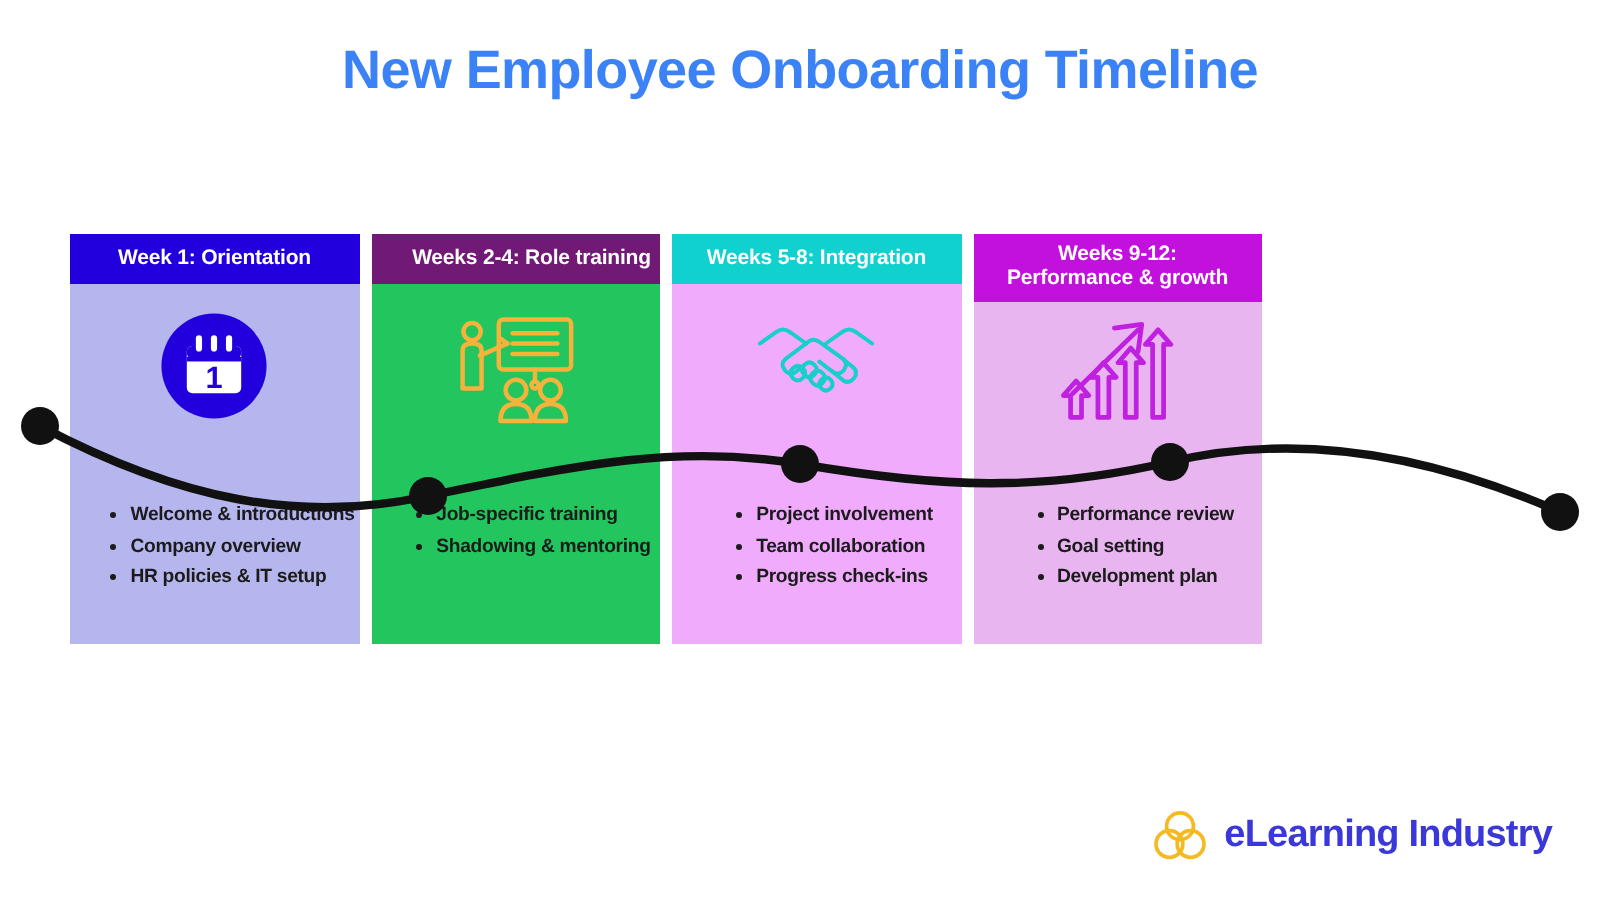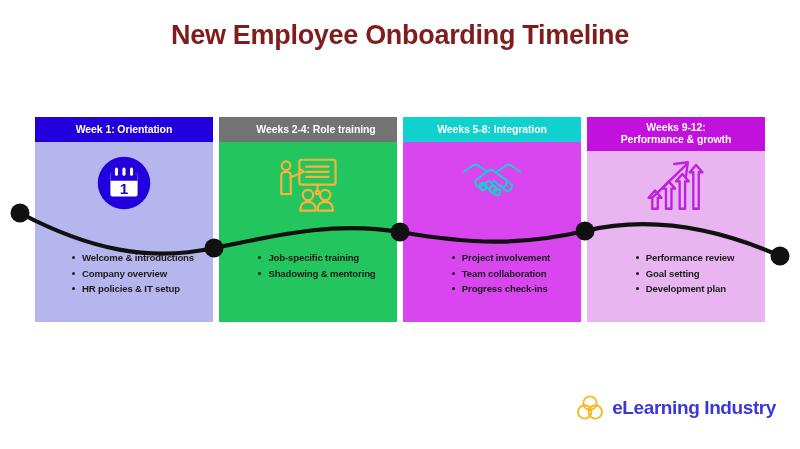--- a/index.html
+++ b/index.html
@@ -20,30 +20,30 @@
   
   #page-title {
     position: absolute;
     top: 20px;
     left: 0;
     width: 800px;
     text-align: center;
     font-size: 27px;
     font-weight: bold;
     letter-spacing: -0.3px;
-    color: #7f1d1d;
+    color: #3b82f6;
     font-family: "Liberation Sans", sans-serif;
   }
 
   
   #cards {
     position: absolute;
     top: 117px;
     left: 35px;
-    width: 730px;
+    width: 596px;
     height: 205px;
     display: flex;
     gap: 6px;
     z-index: 1;
   }
   .card {
     flex: 1 1 0;
     display: flex;
     flex-direction: column;
     position: relative;
@@ -130,21 +130,21 @@
     width: 800px;
     height: 449px;
     z-index: 3;
     pointer-events: none;
   }
 
   
   #logo {
     position: absolute;
     right: 24px;
-    bottom: 26px;
+    bottom: 16px;
     display: flex;
     align-items: center;
     gap: 7px;
     z-index: 4;
   }
   #logo-text {
     font-size: 19px;
     font-weight: bold;
     color: #3b38d9;
     letter-spacing: -0.4px;
@@ -177,21 +177,21 @@
         <ul>
           <li>Welcome &amp; introductions</li>
           <li>Company overview</li>
           <li>HR policies &amp; IT setup</li>
         </ul>
       </div>
     </div>
   </div>
 
   <div class="card">
-    <div class="card-header" style="background:#737373;padding-left:20px;">Weeks 2-4: Role training</div>
+    <div class="card-header" style="background:#701a75;padding-left:20px;">Weeks 2-4: Role training</div>
     <div class="card-body" style="background:#22c55e;">
       <div class="card-icon">
         <svg width="62" height="58" viewBox="0 0 72 64" aria-hidden="true" fill="none" stroke="#f5b33c" stroke-width="2.6" stroke-linecap="round" stroke-linejoin="round">
           <rect x="26" y="5" width="42" height="29" rx="2.5"></rect>
           <line x1="34" y1="13" x2="60" y2="13"></line>
           <line x1="34" y1="19" x2="60" y2="19"></line>
           <line x1="34" y1="25" x2="60" y2="25"></line>
           <circle cx="10.5" cy="12" r="5"></circle>
           <path d="M5 23 q0 -4 5.5 -4 q5.5 0 5.5 4 v22 h-11 z"></path>
           <line x1="15" y1="26" x2="31" y2="19"></line>
@@ -208,21 +208,21 @@
         <ul>
           <li>Job-specific training</li>
           <li>Shadowing &amp; mentoring</li>
         </ul>
       </div>
     </div>
   </div>
 
   <div class="card">
     <div class="card-header" style="background:#10d1ce;">Weeks 5-8: Integration</div>
-    <div class="card-body" style="background:#d946ef;">
+    <div class="card-body" style="background:#f0abfc;">
       <div class="card-icon">
         <svg width="66" height="52" viewBox="0 0 80 56" aria-hidden="true" fill="none" stroke="#17cfcd" stroke-width="2.4" stroke-linecap="round" stroke-linejoin="round">
           <path d="M6 18 L16 11 q4 -3 8 0 L34 18"></path>
           <path d="M74 18 L64 11 q-4 -3 -8 0 L46 18"></path>
           <path d="M34 18 q4 -4 8 -1 l14 10 q4 3 1 7 q-3 4 -7 1 l-8 -6"></path>
           <path d="M34 18 l-12 9 q-4 3 -1 7 q3 4 7 1 l5 -4"></path>
           <path d="M33 31 q3 -3 6 0 q3 3 0 6 q-3 3 -6 0 q-3 -3 0 -6z"></path>
           <path d="M38 36 q3 -3 6 0 q3 3 0 6 q-3 3 -6 0 q-3 -3 0 -6z"></path>
           <path d="M43 40 q3 -3 6 0 q2 3 0 5 q-3 3 -6 0 q-2 -2 0 -5z"></path>
           <path d="M26 33 q3 -3 6 0 q3 3 0 6 q-3 3 -6 0 q-3 -3 0 -6z"></path>

